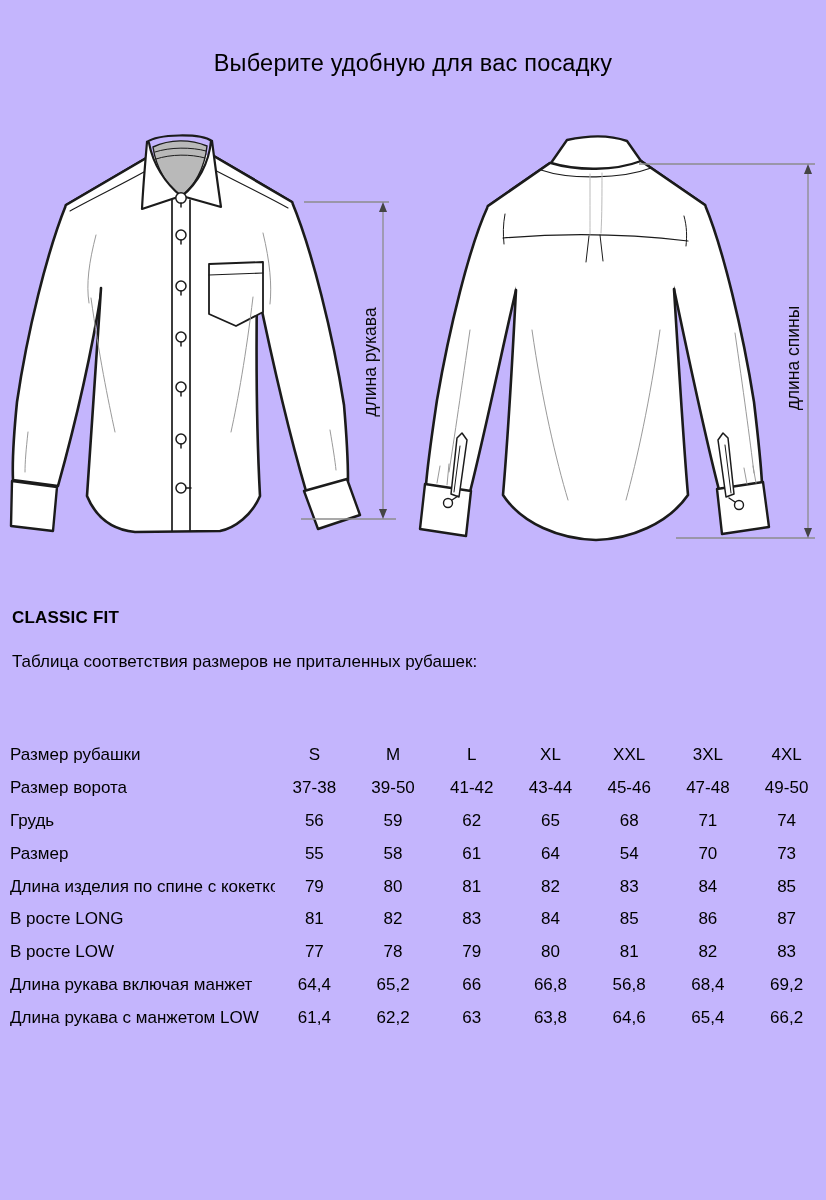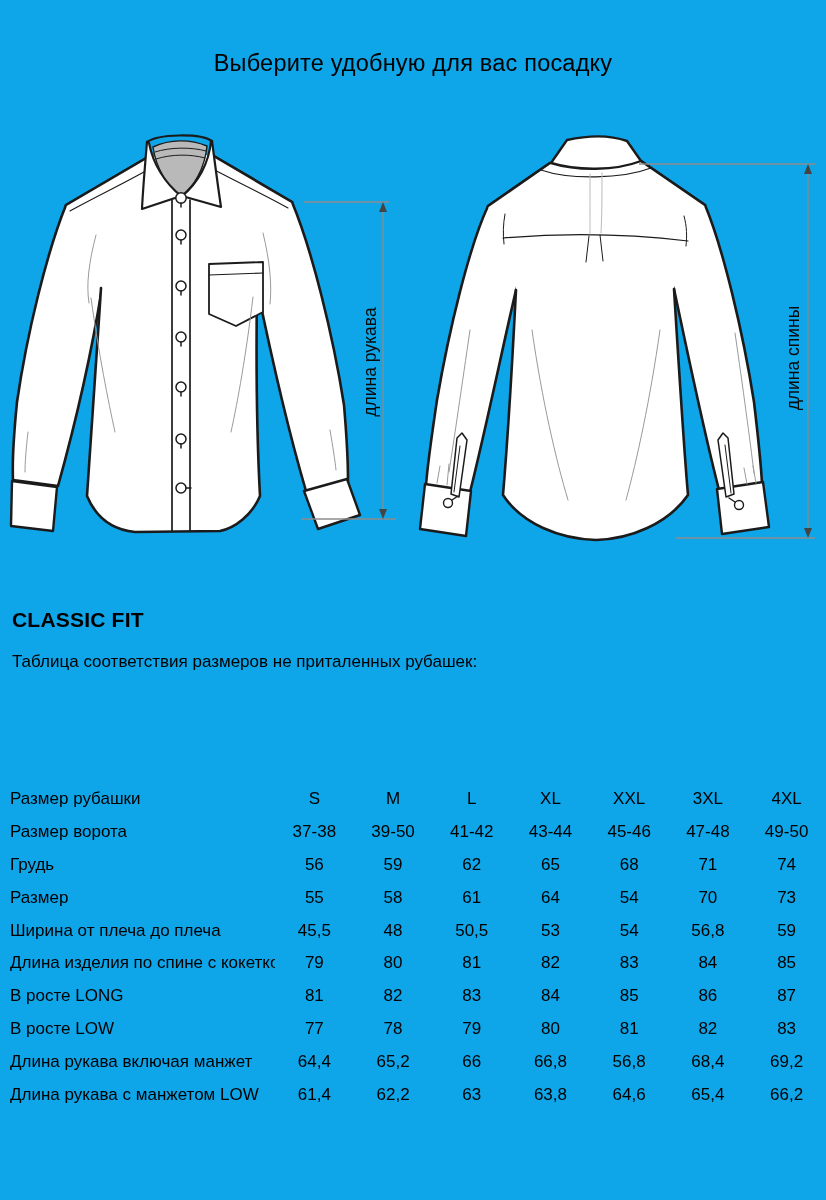--- a/index.html
+++ b/index.html
@@ -1,34 +1,34 @@
 <!DOCTYPE html>
 <html><head>
 <meta charset="utf-8">
 <style>
   html,body{margin:0;padding:0;background:#fff;}
   .canvas{
-    position:relative;width:826px;height:1200px;background:#0ea5e9;overflow:hidden;
+    position:relative;width:826px;height:1200px;background:#c4b5fd;overflow:hidden;
     font-family:"Liberation Sans", sans-serif;color:#000;
   }
   .page-title{
     position:absolute;top:50px;left:0;width:826px;text-align:center;
     font-size:23.5px;font-weight:400;letter-spacing:0.2px;
   }
   .diagram-svg{position:absolute;top:120px;left:0;}
   .fit-heading{
     position:absolute;top:608px;left:12px;
-    font-size:21px;font-weight:800;letter-spacing:0.2px;
+    font-size:17px;font-weight:800;letter-spacing:0.2px;
   }
   .fit-subtitle{
     position:absolute;top:652px;left:12px;font-size:17px;font-weight:400;
   }
   .size-table{
     position:absolute;top:739px;left:10px;width:816px;
-    border-collapse:collapse;table-layout:fixed;margin-top:44px;
+    border-collapse:collapse;table-layout:fixed;
   }
   .size-table td{
     height:32.8px;padding:0;font-size:17px;vertical-align:middle;
     white-space:nowrap;overflow:hidden;
   }
   .size-table td.row-label{text-align:left;width:265px;}
   .size-table td.cell{text-align:center;}
   svg text{font-family:"Liberation Sans", sans-serif;}
 </style>
 </head>
@@ -179,30 +179,20 @@
           <td class="row-label">Размер</td>
           <td class="cell">55</td>
           <td class="cell">58</td>
           <td class="cell">61</td>
           <td class="cell">64</td>
           <td class="cell">54</td>
           <td class="cell">70</td>
           <td class="cell">73</td>
         </tr>
         <tr>
-          <td class="row-label">Ширина от плеча до плеча</td>
-          <td class="cell">45,5</td>
-          <td class="cell">48</td>
-          <td class="cell">50,5</td>
-          <td class="cell">53</td>
-          <td class="cell">54</td>
-          <td class="cell">56,8</td>
-          <td class="cell">59</td>
-        </tr>
-        <tr>
           <td class="row-label">Длина изделия по спине с кокеткой</td>
           <td class="cell">79</td>
           <td class="cell">80</td>
           <td class="cell">81</td>
           <td class="cell">82</td>
           <td class="cell">83</td>
           <td class="cell">84</td>
           <td class="cell">85</td>
         </tr>
         <tr>

